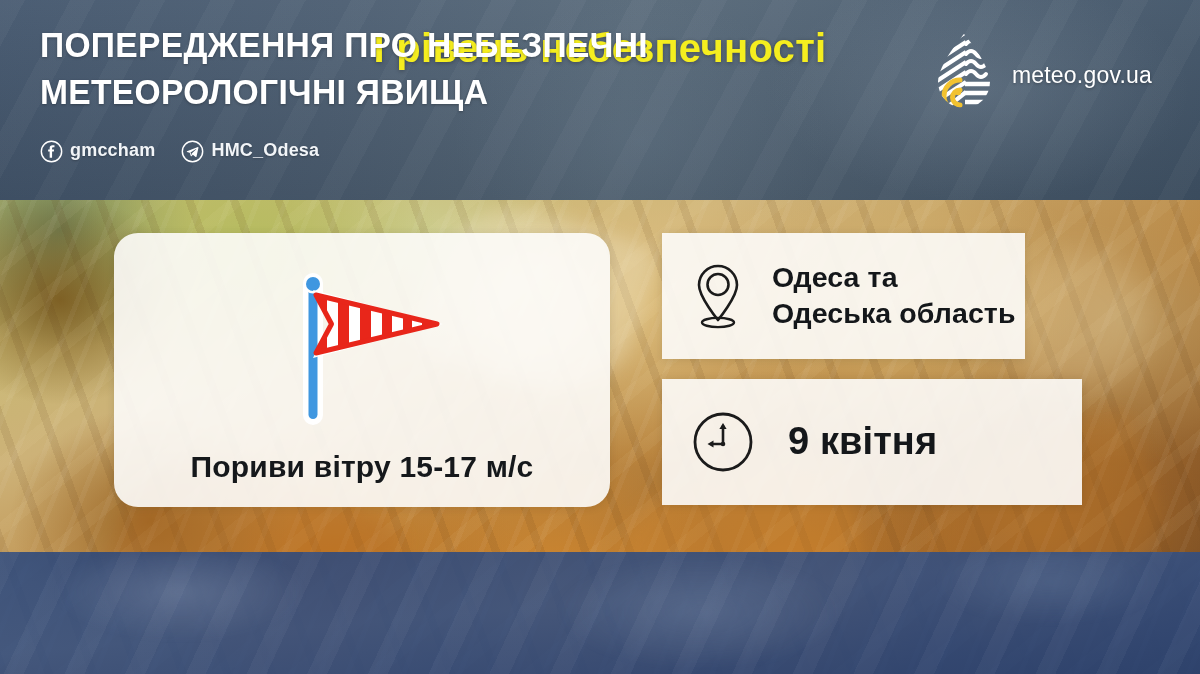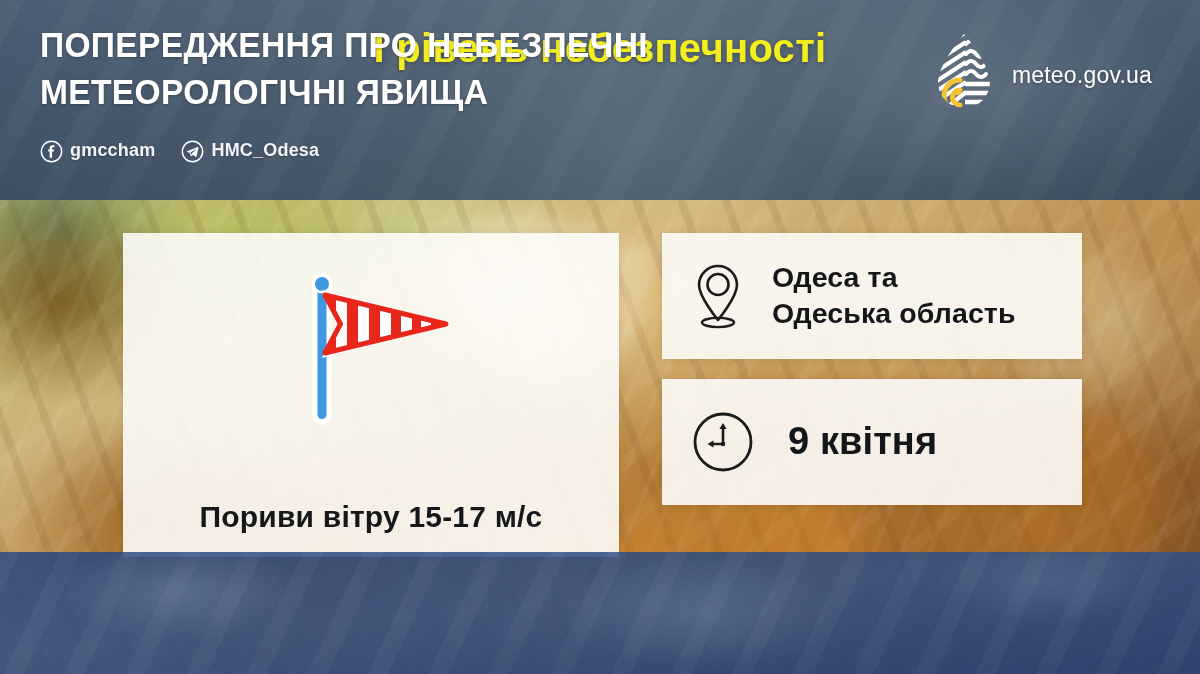--- a/index.html
+++ b/index.html
@@ -151,26 +151,26 @@
     margin-top: 2px;
   }
 
   
   .card {
     position: absolute;
     background: rgba(253,252,249,.90);
     box-shadow: 0 1px 8px rgba(40,30,10,.12);
   }
   .card-wind {
-    left: 123px; top: 233px;
-    width: 496px; height: 324px;
+    left: 114px; top: 233px;
+    width: 496px; height: 274px; border-radius: 24px;
   }
   .card-region {
     left: 662px; top: 233px;
-    width: 420px; height: 126px;
+    width: 363px; height: 126px;
   }
   .card-date {
     left: 662px; top: 379px;
     width: 420px; height: 126px;
   }
 
   .wind-icon-wrap {
     position: absolute;
     left: 0; right: 0; top: 24px;
     display: flex;

